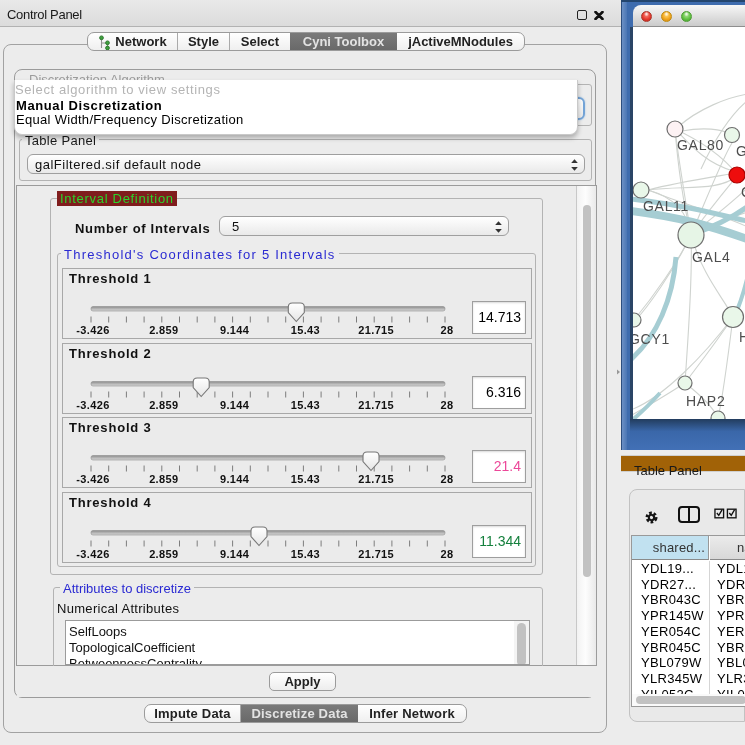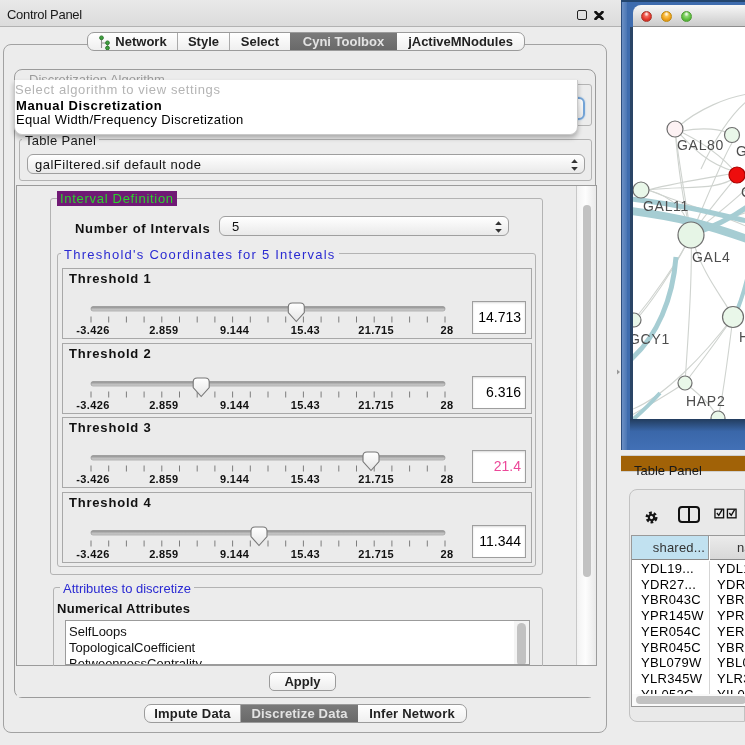--- a/index.html
+++ b/index.html
@@ -57,21 +57,21 @@
       <path d="M1.2 9 L4.5 12.8 L7.8 9 Z" fill="#333"></path>
   </svg>
 </div>
 
 <div class="abs" style="left:16px;top:185px;width:581px;height:481px;border:1px solid #9b9b9b;background:#ececec;"></div>
 
 <div class="abs" style="left:576px;top:186px;width:20px;height:479px;background:linear-gradient(90deg,#f2f2f2,#fdfdfd 45%,#e9e9e9);border-left:1px solid #c8c8c8;"></div>
 <div class="abs" style="left:583px;top:205px;width:8px;height:372px;background:#c2c2c2;border-radius:4px;"></div>
 
 <div class="abs" style="left:50px;top:198px;width:493px;height:377px;border:1px solid #b3b3b3;border-radius:3px;"></div>
-<div class="abs" style="left:57px;top:191px;font-size:13px;letter-spacing:0.7px;color:#2bd42b;background:#701a75;padding:0 3px;">Interval Definition</div>
+<div class="abs" style="left:57px;top:191px;font-size:13px;letter-spacing:0.7px;color:#2bd42b;background:#7f1d1d;padding:0 3px;">Interval Definition</div>
 
 <div class="abs" style="left:75px;top:221px;font-size:13px;font-weight:bold;letter-spacing:0.7px;color:#111;">Number of Intervals</div>
 <div class="abs" style="left:219px;top:216px;width:290px;height:20px;border:1px solid #9f9f9f;border-radius:6px;background:linear-gradient(#ffffff,#e9e9e9);">
   <div class="abs" style="left:12px;top:2px;font-size:13px;color:#111;">5</div>
   <svg class="abs" style="right:5px;top:3px;" width="9" height="14" viewBox="0 0 9 14">
     <path d="M1.2 5 L4.5 1.2 L7.8 5 Z" fill="#333"></path>
       <path d="M1.2 9 L4.5 12.8 L7.8 9 Z" fill="#333"></path>
   </svg>
 </div>
 
@@ -272,26 +272,26 @@
     <path d="M 188.0,38 Q 188.0,34 192.0,34 L 200.0,34 Q 204.0,34 204.0,38 L 204.0,43.5 L 196.0,52.5 L 188.0,43.5 Z" fill="url(#th3)" stroke="#777" stroke-width="1.1"></path>
     <g font-family="Liberation Sans" font-size="11px" font-weight="bold" fill="#111" text-anchor="middle" letter-spacing="0.35">
       <text x="30.0" y="65">-3.426</text>
       <text x="100.8" y="65">2.859</text>
       <text x="171.6" y="65">9.144</text>
       <text x="242.4" y="65">15.43</text>
       <text x="313.2" y="65">21.715</text>
       <text x="384.0" y="65">28</text>
     </g>
   </svg>
-  <div class="abs" style="left:409px;top:32px;width:54px;height:33px;background:#fff;border:1px solid #9e9e9e;box-shadow:inset 0 1px 2px rgba(0,0,0,0.15);font-size:14px;color:#000000;text-align:right;line-height:31px;padding-right:4px;">11.344</div>
+  <div class="abs" style="left:409px;top:32px;width:54px;height:33px;background:#fff;border:1px solid #9e9e9e;box-shadow:inset 0 1px 2px rgba(0,0,0,0.15);font-size:14px;color:#15803d;text-align:right;line-height:31px;padding-right:4px;">11.344</div>
 </div>
 
 <div class="abs" style="left:53px;top:587px;width:490px;height:90px;border:1px solid #b3b3b3;border-radius:3px;"></div>
 <div class="abs" style="left:60px;top:581px;font-size:13px;letter-spacing:0px;color:#2a2ad2;background:#ececec;padding:0 3px;">Attributes to discretize</div>
-<div class="abs" style="left:57px;top:601px;font-size:13px;font-weight:bold;letter-spacing:0.3px;color:#111;">Numerical Attributes</div>
+<div class="abs" style="left:57px;top:601px;font-size:13px;font-weight:normal;letter-spacing:0.3px;color:#111;">Numerical Attributes</div>
 <div class="abs" style="left:65px;top:620px;width:465px;height:45px;border:1px solid #9b9b9b;background:#fff;overflow:hidden;">
   <div class="abs" style="left:3px;top:3px;font-size:13px;color:#111;line-height:16px;">SelfLoops<br>TopologicalCoefficient<br>BetweennessCentrality</div>
   <div class="abs" style="right:0;top:0;width:15px;height:45px;background:#f4f4f4;"></div>
   <div class="abs" style="right:3px;top:2px;width:9px;height:43px;background:#c2c2c2;border-radius:5px;"></div>
 </div>
 
 <div class="abs" style="left:17px;top:666px;width:579px;height:31px;background:#ececec;"></div>
 
 <div class="abs" style="left:269px;top:672px;width:67px;height:19px;border:1px solid #9b9b9b;border-radius:5px;background:linear-gradient(#ffffff,#ededed);text-align:center;font-size:13px;font-weight:bold;color:#222;line-height:17px;">Apply</div>
 

